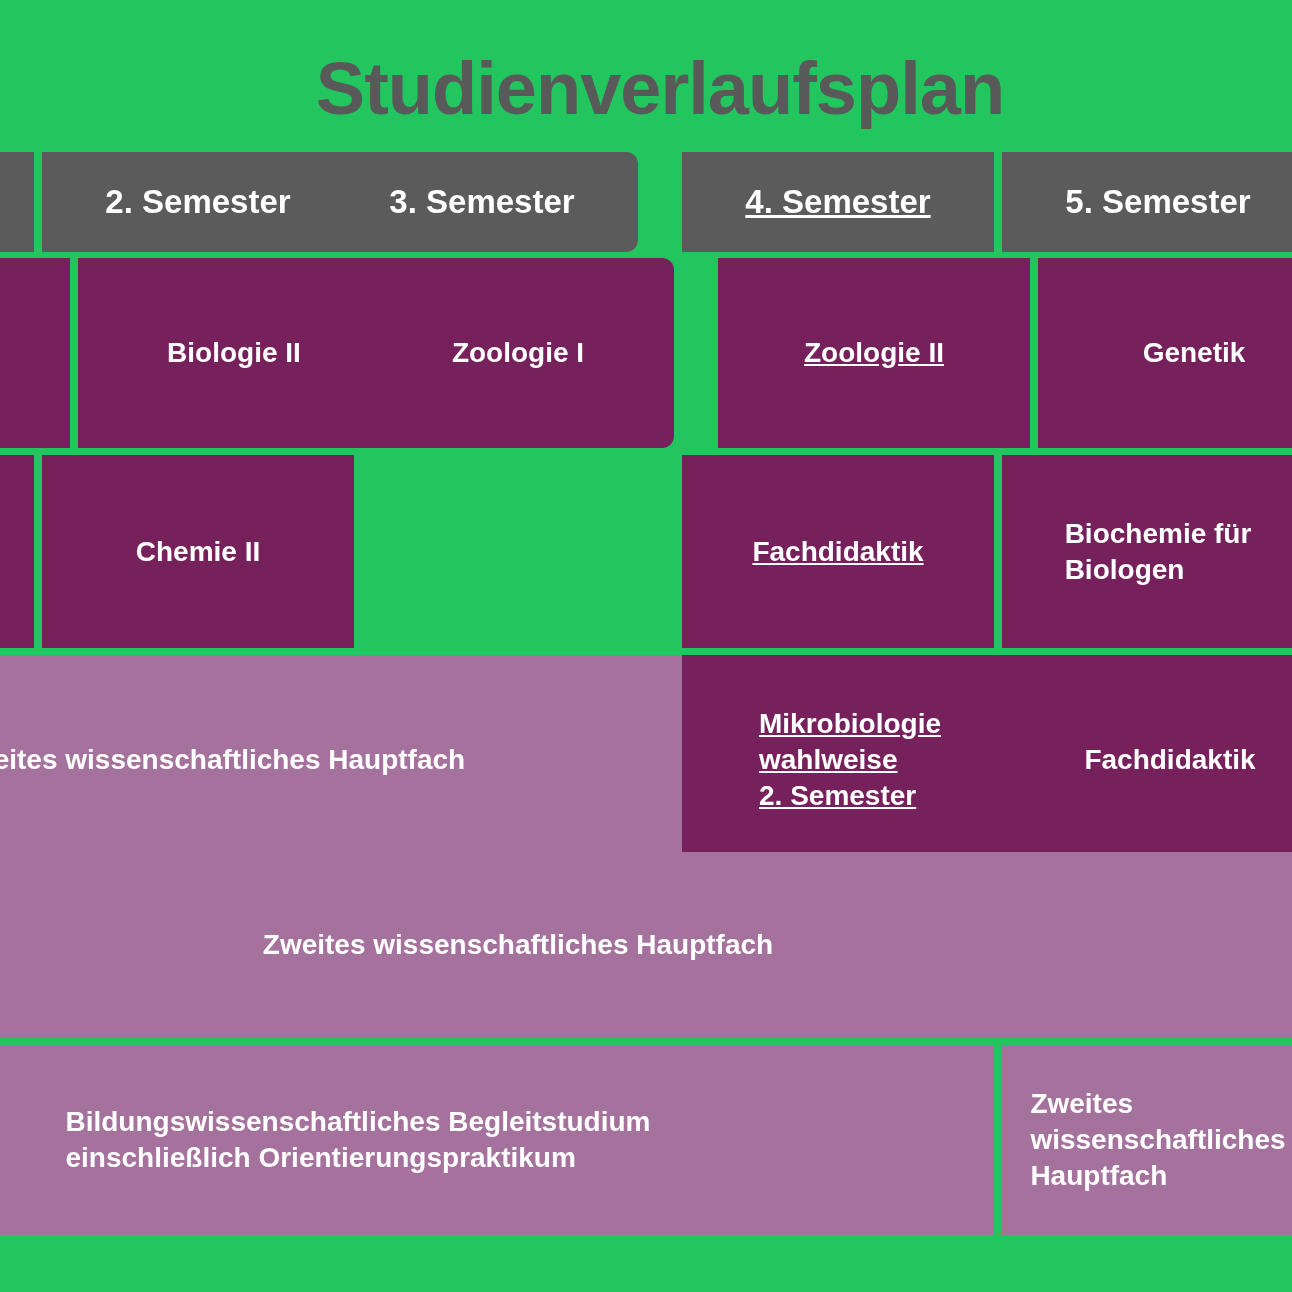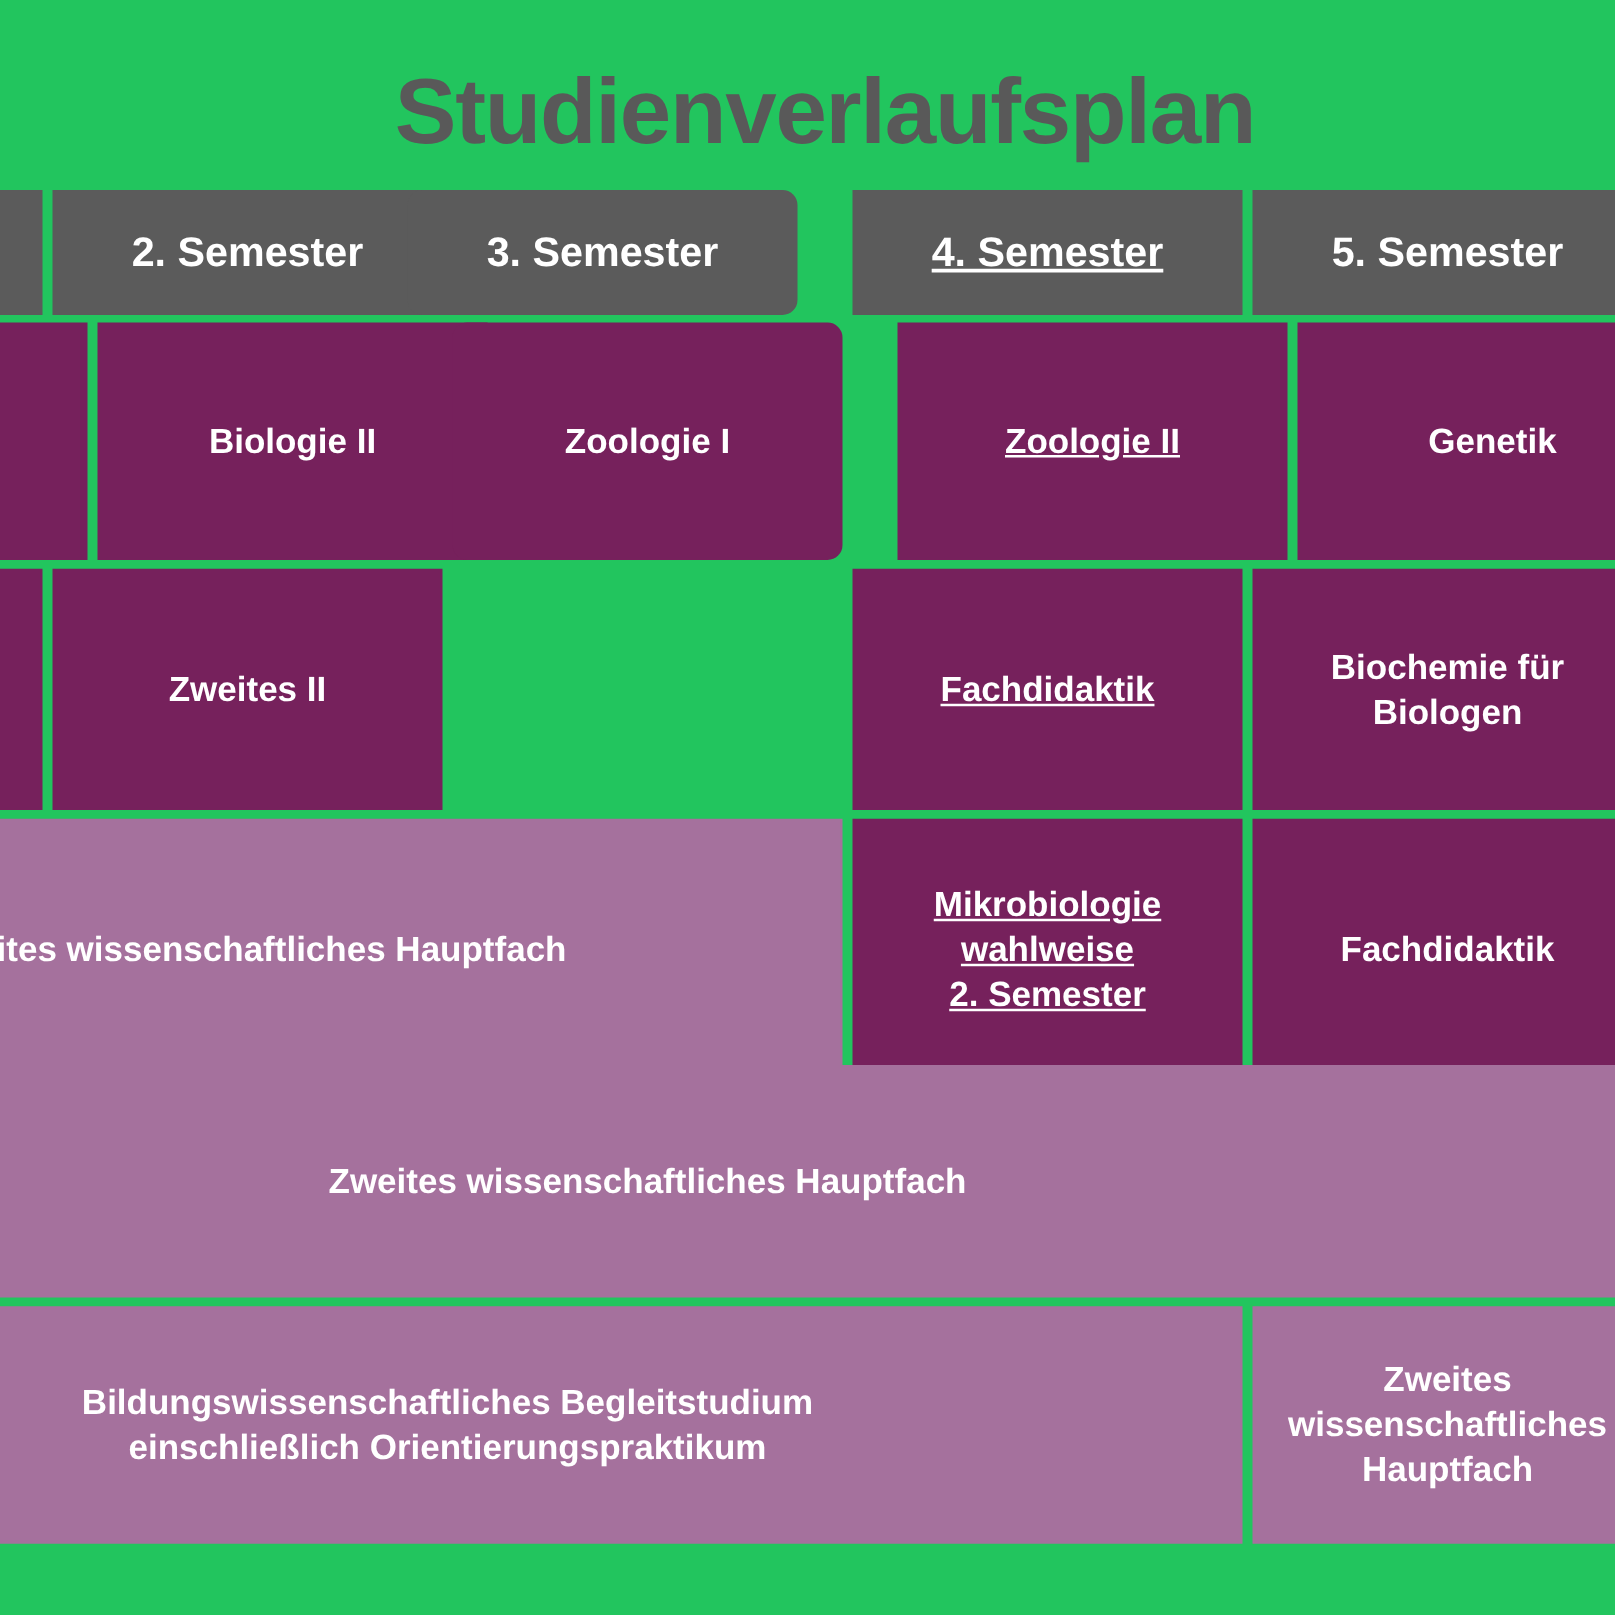--- a/index.html
+++ b/index.html
@@ -34,21 +34,20 @@
     left: -278px;
     top: 152px;
     width: 1592px;
     height: 1083px;
   }
   .cell {
     position: absolute;
     display: flex;
     align-items: center;
     justify-content: center;
-    text-align: center;
     color: #ffffff;
     font-weight: bold;
     font-size: 28px;
     line-height: 1.28;
     white-space: pre-line;
   }
   .head   { background: #5b5b5b; font-size: 33px; }
   .course { background: #76215c; }
   .band   { background: #a5719d; }
 
@@ -59,21 +58,21 @@
   .x4   { left: 960px;  width: 312px; text-decoration: underline; }
   .x5   { left: 1280px; width: 312px; }
   .x1-3 { left: 0;      width: 952px; }
   .x1-4 { left: 0;      width: 1272px; }
   .x1-5 { left: 0;      width: 1592px; }
 
   
   .rh { top: 0;      height: 100px; }
   .r1 { top: 106px;  height: 190px; margin-left: 36px; }
   .r2 { top: 303px;  height: 193px; }
-  .r3 { top: 503px;  height: 210px; }
+  .r3 { top: 503px;  height: 210px; padding-left: 12px; }
   .r4 { top: 700px;  height: 186px; }
   .r5 { top: 893px;  height: 190px; }
 </style>
 </head>
 <body>
 
 <div class="page">
 
   <h1 class="title">Studienverlaufsplan</h1>
 
@@ -85,21 +84,21 @@
     <div class="cell head x4 rh">4. Semester</div>
     <div class="cell head x5 rh">5. Semester</div>
 
     <div class="cell course x1 r1"></div>
     <div class="cell course x2 r1">Biologie II</div>
     <div class="cell course x3 r1">Zoologie I</div>
     <div class="cell course x4 r1">Zoologie II</div>
     <div class="cell course x5 r1">Genetik</div>
 
     <div class="cell course x1 r2"></div>
-    <div class="cell course x2 r2">Zweites II</div>
+    <div class="cell course x2 r2">Chemie II</div>
     <div class="cell course x4 r2">Fachdidaktik</div>
     <div class="cell course x5 r2">Biochemie für
 Biologen</div>
 
     <div class="cell band x1-3 r3">Zweites wissenschaftliches Hauptfach</div>
     <div class="cell course x4 r3">Mikrobiologie
 wahlweise
 2. Semester</div>
     <div class="cell course x5 r3">Fachdidaktik</div>
 

